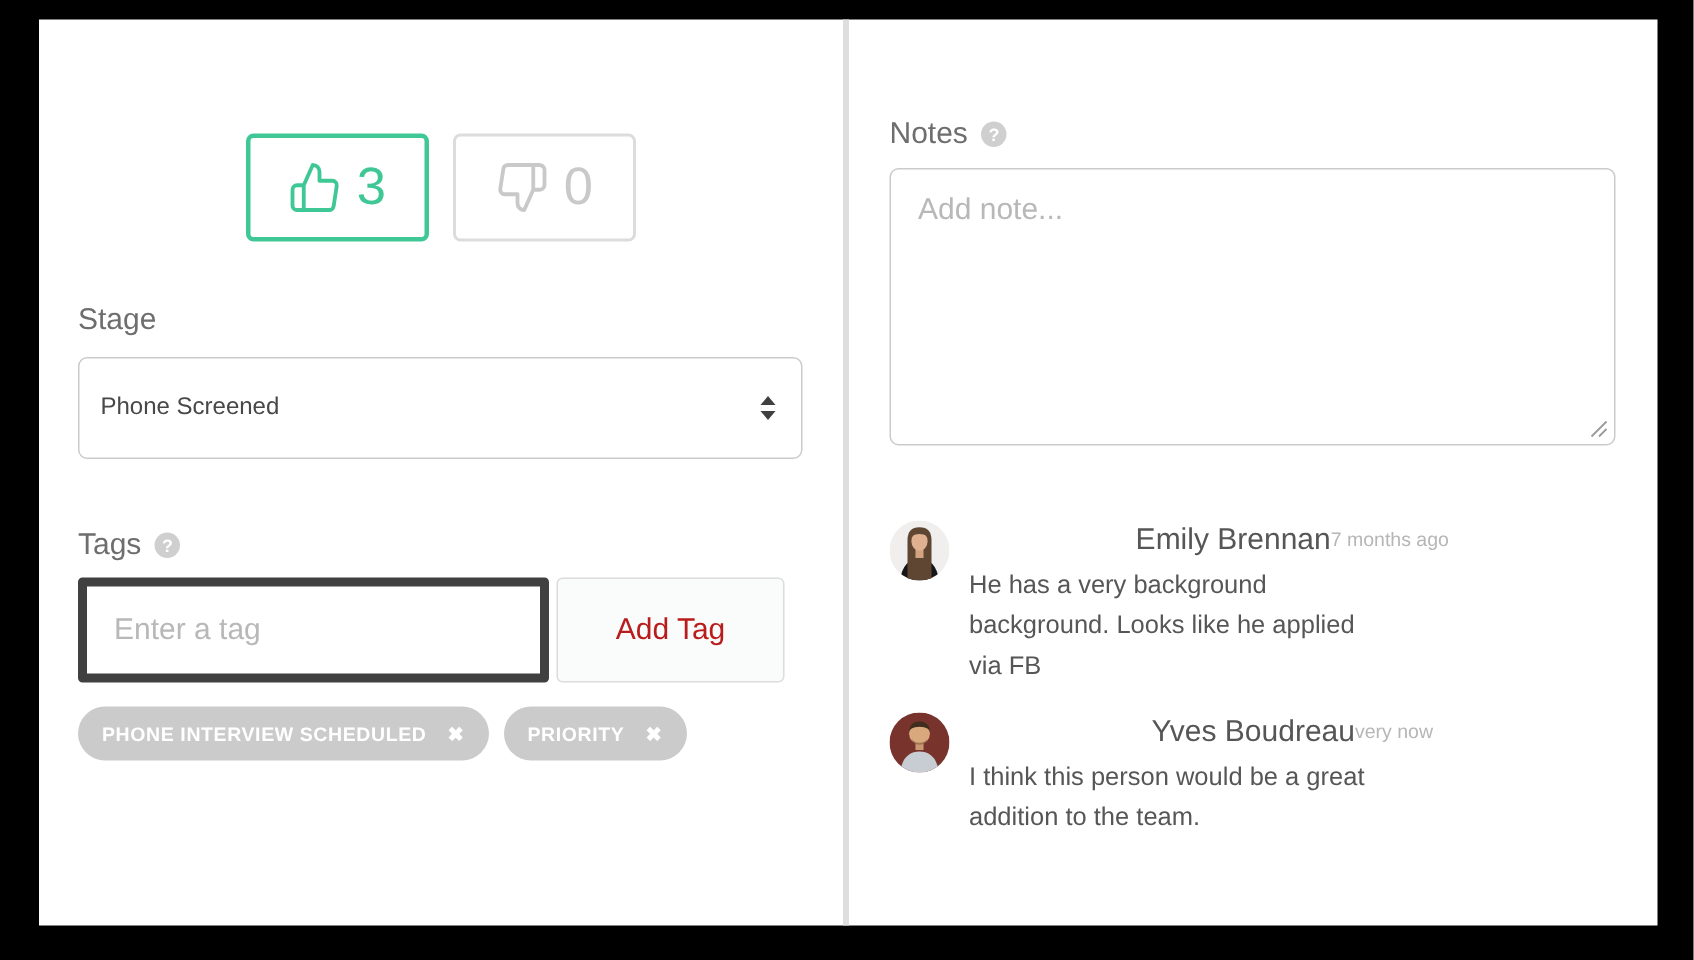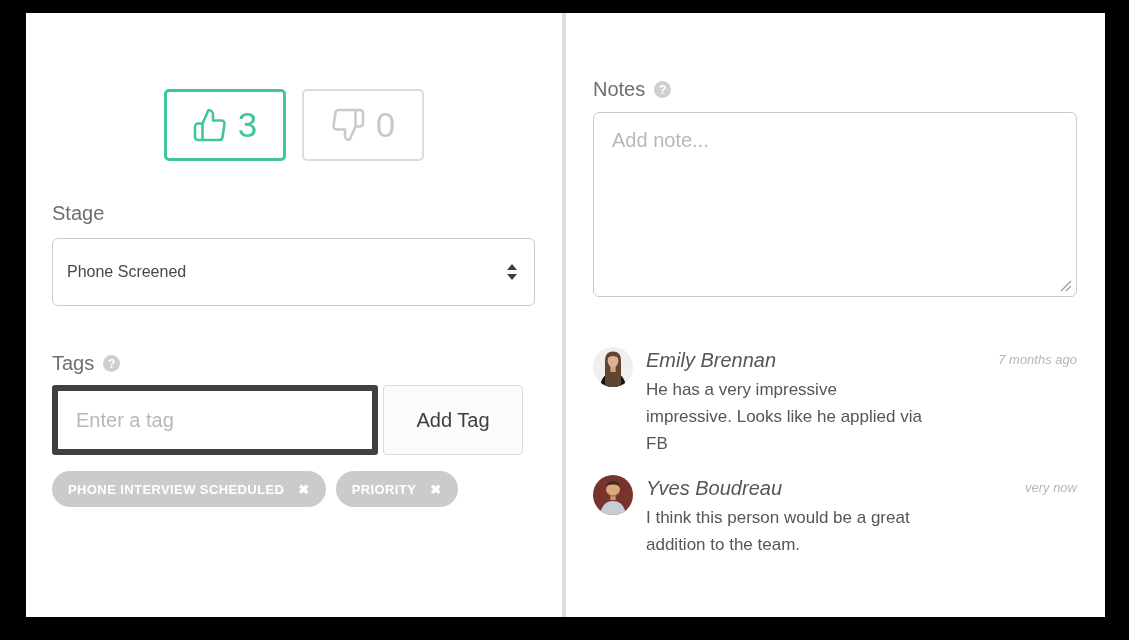--- a/index.html
+++ b/index.html
@@ -66,22 +66,22 @@
   .tri-down { border-top: 6px solid #3f3f3f; }
 
   .tag-row { margin-top: 10px; display: flex; gap: 5px; width: 471px; height: 70px; }
   .tag-input {
     flex: 1; min-width: 0; border: 6px solid #404040; border-radius: 3px;
     padding: 0 18px; font-size: 20px; color: #484848; font-family: inherit;
     outline: none;
   }
   .tag-input::placeholder { color: #b8b8b8; }
   .add-tag-btn {
-    width: 140px; background: #fafbfb; border: 1px solid #dcdcdc; border-radius: 4px;
-    font-size: 20px; color: #404040; font-family: inherit; cursor: pointer;
+    width: 152px; background: #fafbfb; border: 1px solid #dcdcdc; border-radius: 4px;
+    font-size: 20px; color: #b91c1c; font-family: inherit; cursor: pointer;
   }
 
   .pills { margin-top: 16px; display: flex; gap: 10px; }
   .pill {
     height: 36px; border-radius: 18px; background: #cbcbcb;
     display: inline-flex; align-items: center; padding: 0 16px;
     color: #fff; font-size: 13px; font-weight: 700; letter-spacing: 0.4px;
     white-space: nowrap;
   }
   .pill-x { margin-left: 14px; font-size: 13px; cursor: pointer; font-weight: 700; }
@@ -95,21 +95,21 @@
     font-family: inherit; resize: none; outline: none;
   }
   .note-textarea::placeholder { color: #b8b8b8; }
   .resize-grip { position: absolute; right: 5px; bottom: 5px; pointer-events: none; }
 
   .notes-list { margin-top: 50px; }
   .note { display: flex; gap: 13px; margin-bottom: 18px; }
   .avatar { width: 40px; height: 40px; flex: none; }
   .avatar svg { width: 40px; height: 40px; display: block; }
   .note-main { flex: 1; min-width: 0; }
-  .note-head { display: flex; justify-content: space-between; align-items: flex-start; font-style: italic; }
+  .note-head { display: flex; justify-content: center; align-items: flex-start; }
   .note-author { font-size: 20px; color: #565656; line-height: 26px; }
   .note-time { font-size: 13px; color: #b6b6b6; line-height: 26px; }
   .note-text { margin-top: 3px; font-size: 17px; line-height: 27px; color: #565656; max-width: 280px; }
 </style>
 </head>
 <body>
 
 <div class="frame">
 
   <div class="panel panel-left">
@@ -196,21 +196,21 @@
               <ellipse cx="20" cy="13.8" rx="5.4" ry="6.4" fill="#dfb191"></ellipse>
               <path d="M14.6 10.5 Q20 7.5 25.4 10.5 Q25 6.5 20 6.5 Q15 6.5 14.6 10.5 Z" fill="#5f4633"></path>
             </g>
           </svg>
         </span>
         <div class="note-main">
           <div class="note-head">
             <span class="note-author">Emily Brennan</span>
             <span class="note-time">7 months ago</span>
           </div>
-          <div class="note-text">He has a very impressive impressive. Looks like he applied via FB</div>
+          <div class="note-text">He has a very background background. Looks like he applied via FB</div>
         </div>
       </div>
 
       <div class="note">
         <span class="avatar">
           <svg viewBox="0 0 40 40">
             <clipPath id="cYv">
                 <circle cx="20" cy="20" r="20"></circle>
               </clipPath>
             <g clip-path="url(#cYv)">

